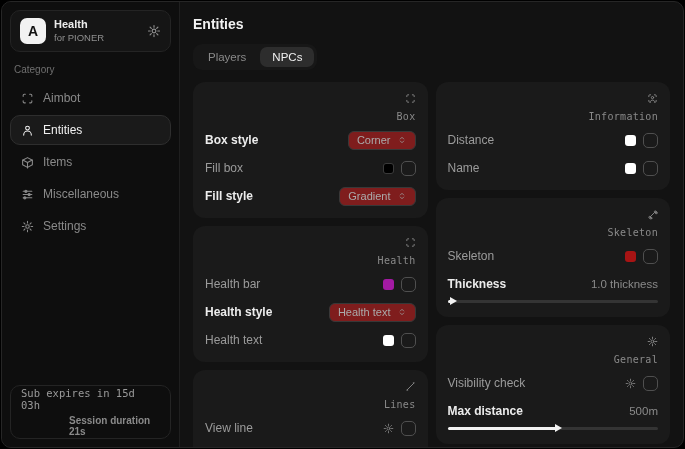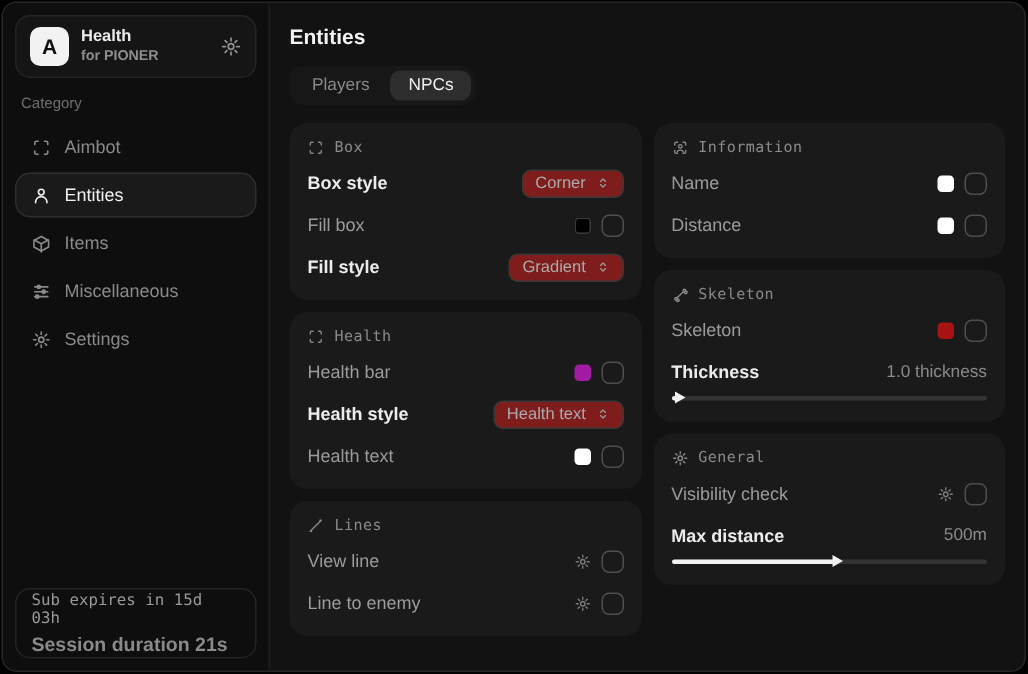--- a/index.html
+++ b/index.html
@@ -11,47 +11,47 @@
   
   .sidebar { width:178px; min-width:178px; background:#0e0e0e;
     border-right:1px solid #1f1f1f; display:flex; flex-direction:column; padding:8px; }
   .side-header { background:#151515; border:1px solid #242424; border-radius:10px;
     padding:7px 9px; display:flex; align-items:center; gap:8px; }
   .logo-box { width:26px; height:26px; background:#f2f2f2; border-radius:7px;
     display:flex; align-items:center; justify-content:center;
     color:#111; font-weight:bold; font-size:14px; }
   .app-names { flex:1; line-height:1.25; }
   .app-name { color:#ececec; font-size:11px; font-weight:bold; }
-  .app-sub { color:#8f8f8f; font-size:9.5px;font-weight:bold; }
+  .app-sub { color:#8f8f8f; font-size:9.5px; }
   .side-header .hicon { color:#8f8f8f; display:flex; }
   .cat-label { color:#6f6f6f; font-size:10px; margin:12px 4px 8px; }
   .nav { display:flex; flex-direction:column; gap:2px; }
   .nav-item { display:flex; align-items:center; gap:9px; padding:7px 10px;
     border-radius:10px; border:1px solid transparent; color:#8a8a8a;
     font-size:12px; cursor:pointer; }
   .nav-item .nicon { display:flex; color:#8a8a8a; }
   .nav-item.active { background:#1a1a1a; border-color:#2e2e2e; color:#f0f0f0; }
   .nav-item.active .nicon { color:#f0f0f0; }
   .side-footer { margin-top:auto; border:1px solid #242424; border-radius:10px;
     padding:1px 10px; }
   .sf1 { font-family:"DejaVu Sans Mono", monospace; font-size:10.5px; color:#9a9a9a; }
-  .sf2 { font-size:13px; color:#8a8a8a; margin-top:4px; font-weight:bold; }
+  .sf2 { font-size:10px; color:#8a8a8a; margin-top:4px; font-weight:bold;margin-left:48px; }
 
   
   .main { flex:1; padding:14px 13px; overflow:hidden; }
   .page-title { color:#f2f2f2; font-size:14px; font-weight:bold; }
   .tabs { display:inline-flex; background:#171717; border-radius:9px; padding:3px;
     margin-top:12px; gap:2px;align-items:center; }
   .tab { font-size:11.5px; color:#8a8a8a; padding:4px 12px; border-radius:7px; cursor:pointer; }
   .tab.active { background:#2d2d2d; color:#f0f0f0; }
   .cols { display:flex; gap:8px; margin-top:12px; align-items:flex-start; }
   .col { display:flex; flex-direction:column; gap:8px; width:241px; }
 
   .card { background:#1a1a1a; border-radius:12px; padding:11px 12px 12px; width:100%; }
-  .card-head { display:flex; align-items:flex-end; gap:7px; color:#8a8a8a; }
+  .card-head { display:flex; align-items:flex-end; gap:7px; color:#8a8a8a;flex-direction:column; }
   .card-head .cicon { display:flex; color:#8a8a8a; }
   .card-title { font-family:"DejaVu Sans Mono", monospace; font-size:10px; letter-spacing:0.3px; }
   .row { display:flex; align-items:center; justify-content:space-between;
     margin-top:8px; min-height:20px; }
   .row-label { font-size:12px; color:#9b9b9b; }
   .row-label.bright { color:#ececec; font-weight:bold; }
   .row-right { display:flex; align-items:center; gap:7px; }
   .swatch { width:11px; height:11px; border-radius:3px; display:inline-block; }
   .checkbox { width:15px; height:15px; border:1.5px solid #4f4f4f; border-radius:5px;
     background:transparent; cursor:pointer; }
@@ -284,29 +284,29 @@
                 <svg width="11" height="11" viewBox="0 0 24 24" fill="none" stroke="currentColor" stroke-width="2" stroke-linecap="round" stroke-linejoin="round">
                   <path d="M4 8V6a2 2 0 0 1 2-2h2M16 4h2a2 2 0 0 1 2 2v2M20 16v2a2 2 0 0 1-2 2h-2M8 20H6a2 2 0 0 1-2-2v-2"></path>
                   <circle cx="12" cy="10" r="2.5"></circle>
                   <path d="M7.5 18c1-3.5 8-3.5 9 0"></path>
                 </svg>
               </span>
       <span class="card-title">Information</span>
     </div>
     <div class="rows">
               <div class="row">
+    <span class="row-label">Distance</span>
+    <span class="row-right">
+
+      <span class="swatch" style="background: rgb(255, 255, 255);"></span>
+      <span class="checkbox"></span>
+    </span>
+  </div>
+              <div class="row">
     <span class="row-label">Name</span>
-    <span class="row-right">
-
-      <span class="swatch" style="background: rgb(255, 255, 255);"></span>
-      <span class="checkbox"></span>
-    </span>
-  </div>
-              <div class="row">
-    <span class="row-label">Distance</span>
     <span class="row-right">
 
       <span class="swatch" style="background: rgb(255, 255, 255);"></span>
       <span class="checkbox"></span>
     </span>
   </div>
             </div>
   </section>
           <section class="card">
     <div class="card-head">

